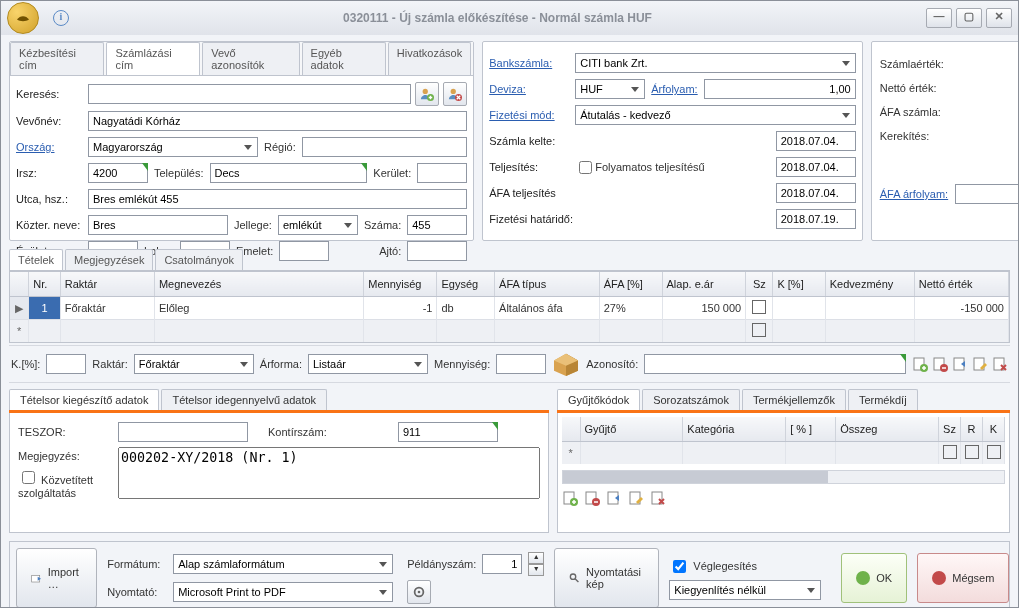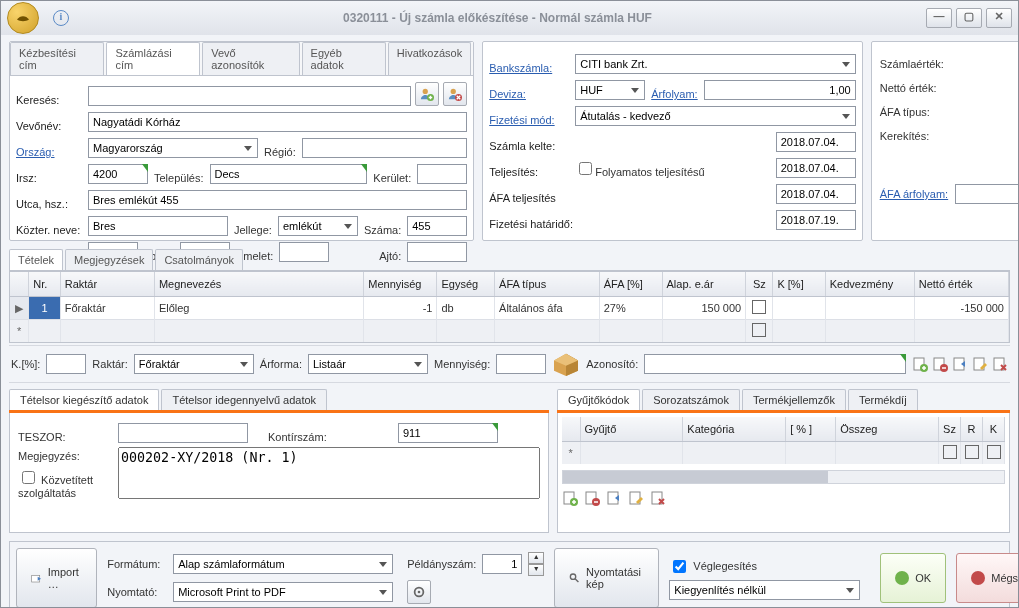--- a/index.html
+++ b/index.html
@@ -15,21 +15,21 @@
 .row{display:flex;gap:8px;}
 .top-row{height:200px;}
 fieldset{border:1px solid #bfc4ce;background:#fff;margin:0;padding:0;border-radius:2px;box-sizing:border-box;}
 .left-box{width:502px;}
 .mid-box{width:300px;}
 .right-box{width:185px;}
 .tabs{display:flex;border-bottom:1px solid #bfc4ce;background:#f6f7f9;}
 .tab{padding:4px 8px;border:1px solid #bfc4ce;border-bottom:none;margin-right:2px;background:#eef0f4;border-top-left-radius:2px;border-top-right-radius:2px;color:#555;}
 .tab.sel{background:#fff;}
 .form-body{padding:6px 6px 4px;}
-.fr{display:flex;align-items:flex-end;margin-bottom:4px;min-height:22px;}
+.fr{display:flex;align-items:center;margin-bottom:4px;min-height:22px;}
 .lbl{width:72px;color:#222;}
 .link-lbl{color:#2a5db0;text-decoration:underline;cursor:pointer;}
 input.txt,select.sel{height:20px;border:1px solid #9097a3;background:#fff;padding:0 4px;font-size:11px;box-sizing:border-box;}
 .ico-btn{width:22px;height:22px;border:1px solid #a6aab2;background:linear-gradient(#fff,#e2e6ed);display:flex;align-items:center;justify-content:center;border-radius:2px;margin-left:4px;}
 .ico-btn svg{width:14px;height:14px;}
 .summary-body{padding:10px 8px;}
 .sum-row{display:flex;align-items:center;height:24px;}
 .sum-lbl{width:75px;}
 .sum-val{flex:1;text-align:right;font-weight:600;}
 .sum-val.big{font-weight:700;}
@@ -212,21 +212,21 @@
         <div class="summary-body">
           <div class="sum-row">
             <span class="sum-lbl">Számlaérték:</span>
             <span class="sum-val big">-190 500,00</span>
           </div>
           <div class="sum-row">
             <span class="sum-lbl">Nettó érték:</span>
             <span class="sum-val muted">-150 000,00</span>
           </div>
           <div class="sum-row">
-            <span class="sum-lbl">ÁFA típus:</span>
+            <span class="sum-lbl">ÁFA számla:</span>
             <span class="sum-val muted">-40 500,00</span>
           </div>
           <div class="sum-row">
             <span class="sum-lbl">Kerekítés:</span>
             <span class="sum-val"></span>
           </div>
           <div style="height:34px"></div>
           <div class="sum-row">
             <span class="sum-lbl link-lbl">ÁFA árfolyam:</span>
             <input class="txt" style="flex: 1 1 0%; text-align: right;" value="1,00">
@@ -489,21 +489,21 @@
             <circle cx="6" cy="6" r="4" fill="none" stroke="#666" stroke-width="2"></circle>
             <path d="M9 9l5 5" stroke="#666" stroke-width="2"></path>
           </svg>
         <span>Nyomtatási kép</span>
       </div>
       <div style="display:flex;flex-direction:column;gap:4px">
         <label style="display:flex;align-items:center;gap:4px">
             <input type="checkbox" checked="" style="">
             <span>Véglegesítés</span>
           </label>
-        <span class="select-arrow" style="position:relative;width:191px"><select class="sel" style="width:100%"><option>Kiegyenlítés nélkül</option></select></span>
+        <span class="select-arrow" style="position:relative;width:152px"><select class="sel" style="width:100%"><option>Kiegyenlítés nélkül</option></select></span>
       </div>
       <div style="flex:1"></div>
       <div class="btn">
           <span class="circle-ico ok-c"></span>
           <span>OK</span>
         </div>
       <div class="btn red">
           <span class="circle-ico no-c"></span>
           <span>Mégsem</span>
         </div>

